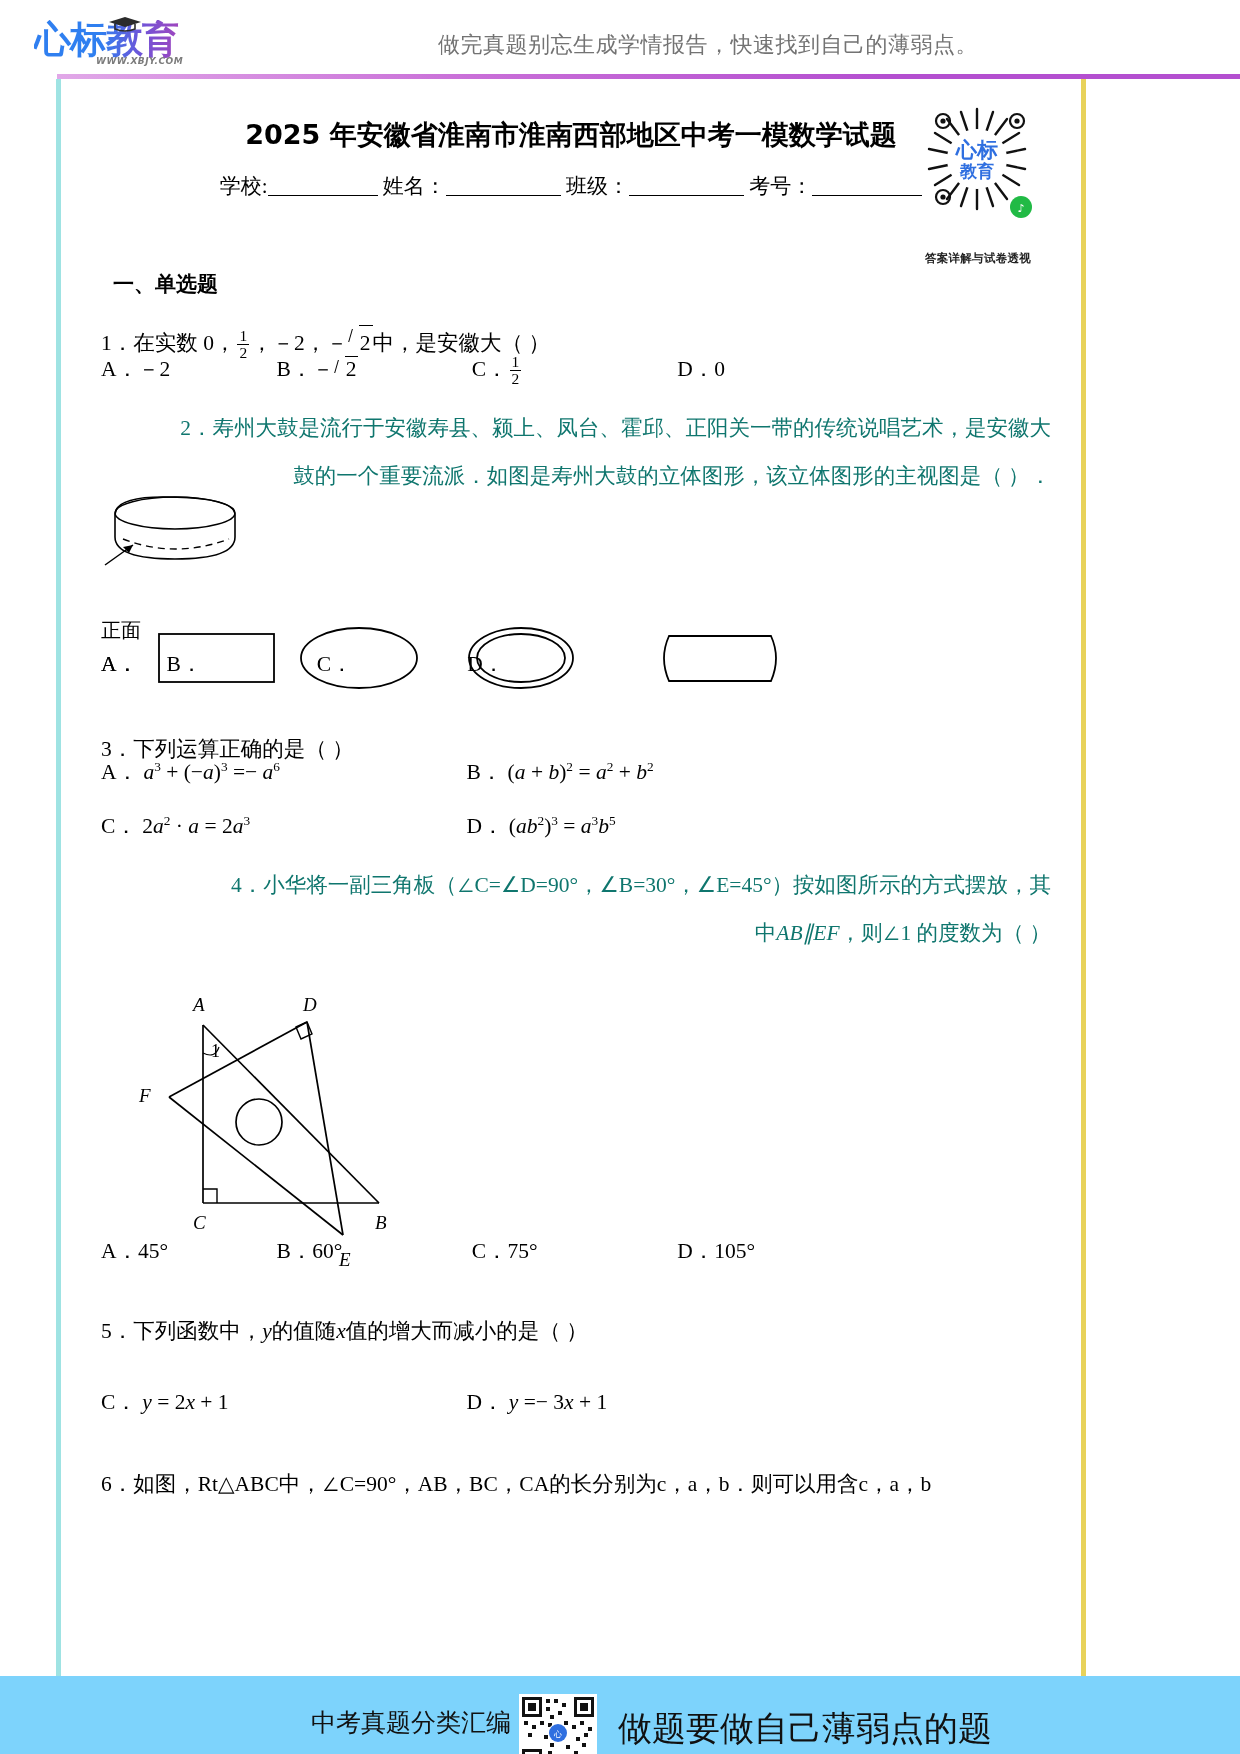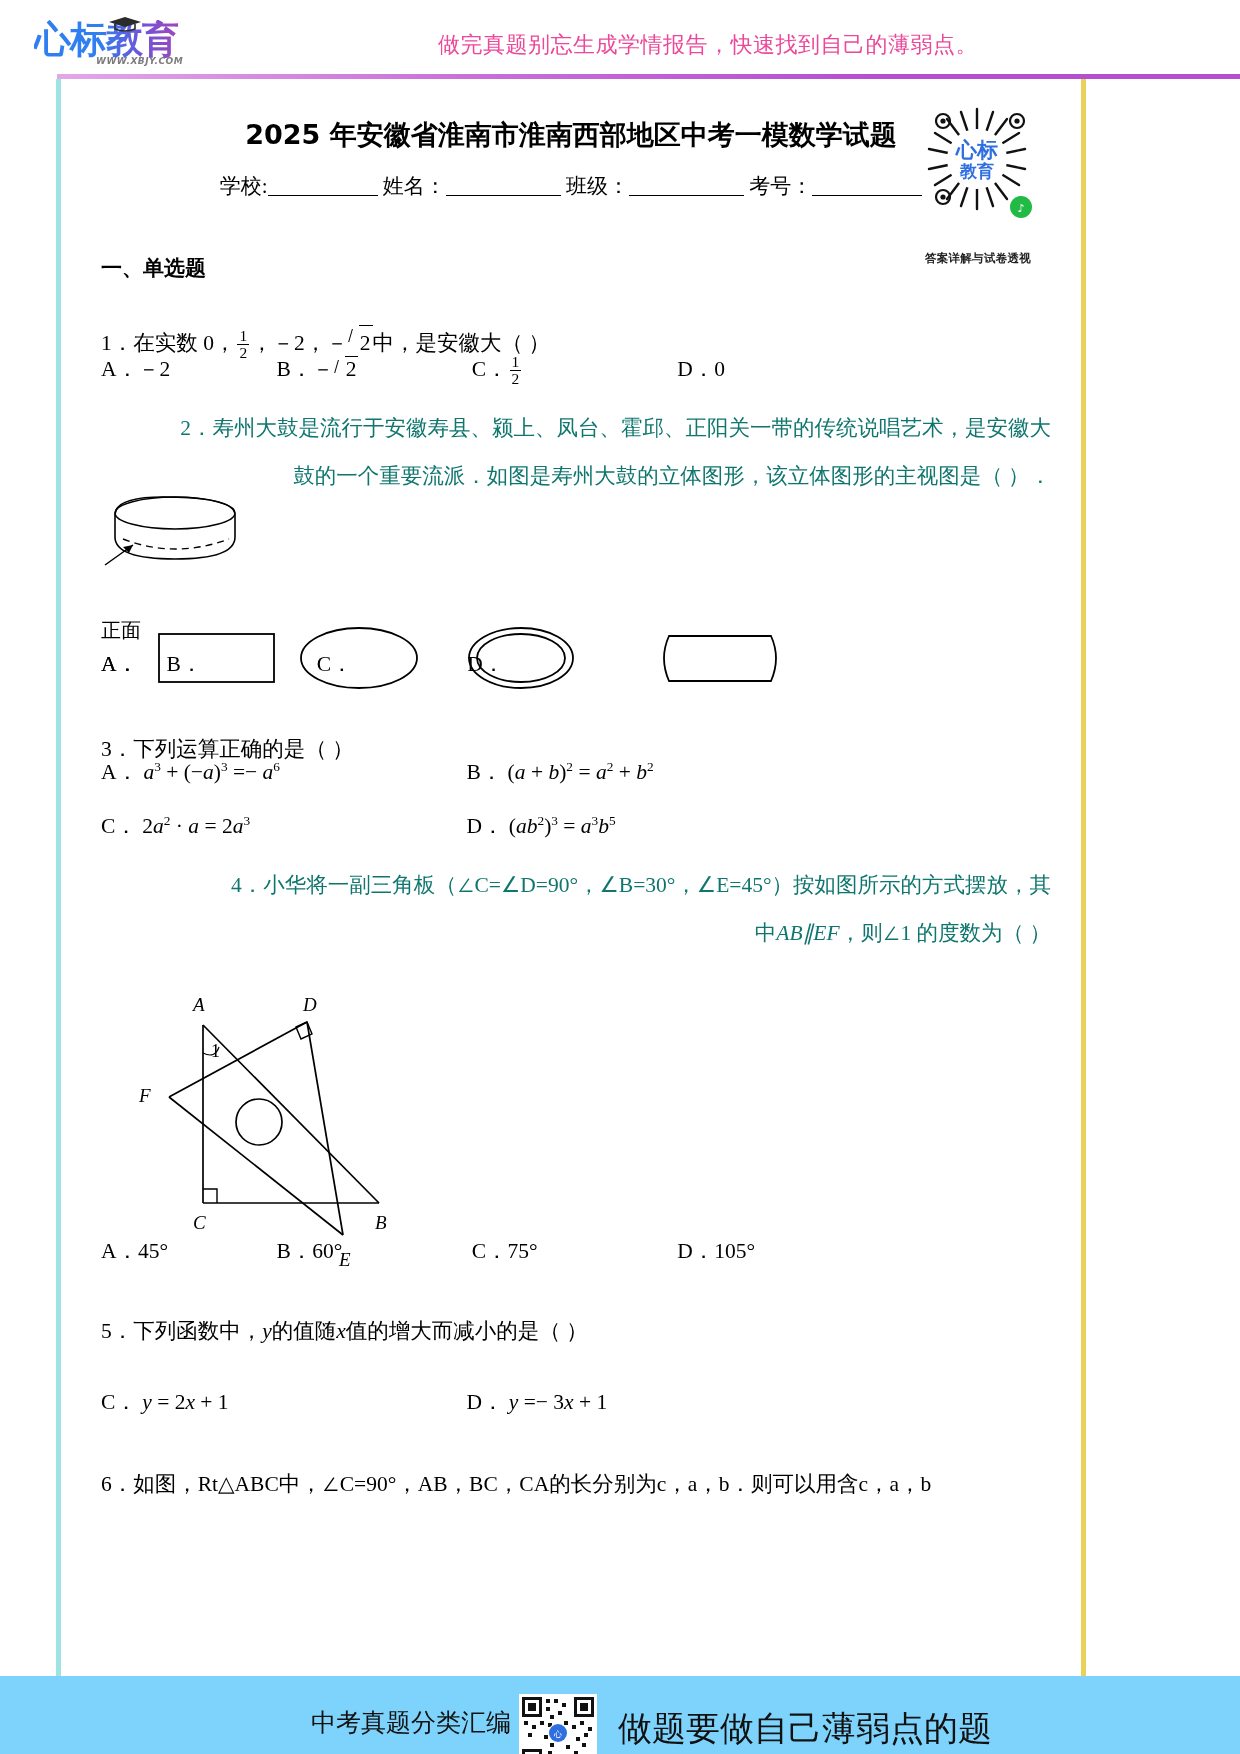--- a/index.html
+++ b/index.html
@@ -32,21 +32,21 @@
   }
   .logo-url{
     position:absolute;left:62px;top:36px;
     font-family:"DejaVu Sans", sans-serif;
     font-size:9px;font-weight:bold;font-style:italic;color:#7c7c7c;
     letter-spacing:.5px;
   }
   .slogan{
     position:absolute;left:437px;top:30px;
     font-family:"DejaVu Sans", sans-serif;
-    font-size:22px;color:#ec4899;white-space:nowrap;letter-spacing:.5px;
+    font-size:22px;color:#737373;white-space:nowrap;letter-spacing:.5px;
   }
   .purple-rule{
     position:absolute;left:56px;top:74px;width:1184px;height:5px;
     background:linear-gradient(90deg,#e1a8e8 0%,#c96fd8 35%,#b44fd0 70%,#b44fd0 100%);
   }
 
   
   .page-frame{
     position:absolute;left:56px;top:79px;width:1030px;height:1630px;
     border-left:5px solid #9fe3e3;
@@ -80,23 +80,23 @@
   
   .qr-wrap{position:absolute;left:856px;top:20px;width:120px;height:120px;}
   .qr-caption{
     position:absolute;left:832px;top:172px;width:170px;text-align:center;
     font-family:"DejaVu Sans", sans-serif;
     font-size:11.5px;font-weight:bold;color:#222;letter-spacing:.3px;
   }
 
   
   .section-head{
-    position:absolute;left:40px;
-    font-family:"DejaVu Sans", sans-serif;
-    font-weight:bold;font-size:21px;color:#000;
+    position:absolute;left:52px;
+    font-family:"DejaVu Sans", sans-serif;
+    font-weight:bold;font-size:21px;color:#000;margin-top:16px;
   }
   .q{
     position:absolute;left:40px;
     font-size:21.5px;color:#000;line-height:34px;white-space:nowrap;margin-top:28px;
   }
   .qwrap{
     position:absolute;left:40px;width:950px;
     font-size:21.5px;color:#0f766e;line-height:48px;text-align:right;
   }
   .opts{

